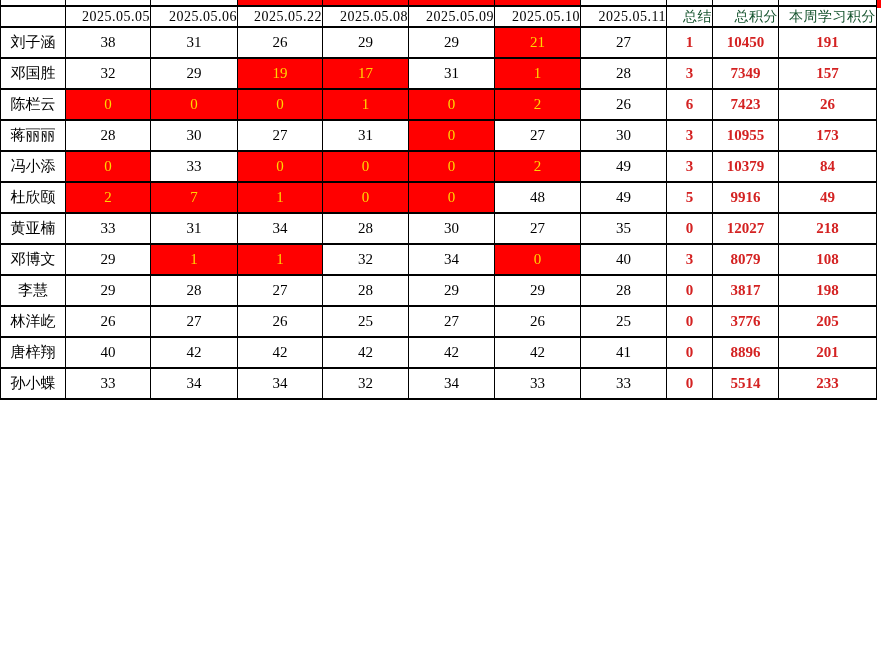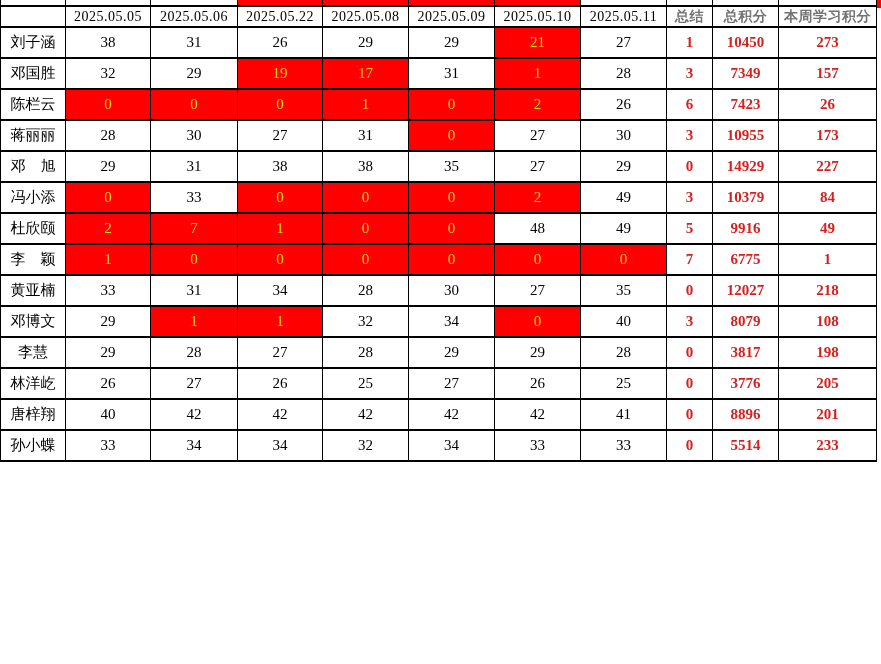--- a/index.html
+++ b/index.html
@@ -20,27 +20,27 @@
     border: 2px solid #000;
     border-left-width: 1px;
     border-right-width: 1px;
     text-align: center;
     vertical-align: middle;
     padding: 0;
     overflow: hidden;
     color: #000;
   }
   tr.sliver-row td { height: 6px; border-top: none; }
-  tr.header-row td { height: 21px; font-size: 14px; letter-spacing: 0.5px; }
+  tr.header-row td { height: 21px; font-size: 14px; letter-spacing: 0.5px; text-align: right; }
   tr.data-row td { height: 31px; font-size: 15px; }
 
   td.name-cell { font-size: 16px; white-space: pre; }
   td.redbg { background: #ff0000; color: #ffd700; }
   td.redtxt { color: #d42222; font-weight: bold; }
-  td.redhead { color: #737373; font-weight: bold; font-size: 15px; letter-spacing: 0; }
+  td.redhead { color: #14532d; font-weight: normal; font-size: 15px; letter-spacing: 0; }
 
   #right-red-fragment {
     position: absolute;
     left: 877px; top: 0;
     width: 4px; height: 8px;
     background: #ff0000;
   }
 </style>
 </head>
 <body>
@@ -91,21 +91,21 @@
           <td class="name-cell">刘子涵</td>
           <td>38</td>
           <td>31</td>
           <td>26</td>
           <td>29</td>
           <td>29</td>
           <td class="redbg">21</td>
           <td>27</td>
           <td class="redtxt">1</td>
           <td class="redtxt">10450</td>
-          <td class="redtxt">273</td>
+          <td class="redtxt">191</td>
         </tr>
         <tr class="data-row">
           <td class="name-cell">邓国胜</td>
           <td>32</td>
           <td>29</td>
           <td class="redbg">19</td>
           <td class="redbg">17</td>
           <td>31</td>
           <td class="redbg">1</td>
           <td>28</td>
@@ -131,33 +131,20 @@
           <td>28</td>
           <td>30</td>
           <td>27</td>
           <td>31</td>
           <td class="redbg">0</td>
           <td>27</td>
           <td>30</td>
           <td class="redtxt">3</td>
           <td class="redtxt">10955</td>
           <td class="redtxt">173</td>
-        </tr>
-        <tr class="data-row">
-          <td class="name-cell">邓　旭</td>
-          <td>29</td>
-          <td>31</td>
-          <td>38</td>
-          <td>38</td>
-          <td>35</td>
-          <td>27</td>
-          <td>29</td>
-          <td class="redtxt">0</td>
-          <td class="redtxt">14929</td>
-          <td class="redtxt">227</td>
         </tr>
         <tr class="data-row">
           <td class="name-cell">冯小添</td>
           <td class="redbg">0</td>
           <td>33</td>
           <td class="redbg">0</td>
           <td class="redbg">0</td>
           <td class="redbg">0</td>
           <td class="redbg">2</td>
           <td>49</td>
@@ -172,33 +159,20 @@
           <td class="redbg">1</td>
           <td class="redbg">0</td>
           <td class="redbg">0</td>
           <td>48</td>
           <td>49</td>
           <td class="redtxt">5</td>
           <td class="redtxt">9916</td>
           <td class="redtxt">49</td>
         </tr>
         <tr class="data-row">
-          <td class="name-cell">李　颖</td>
-          <td class="redbg">1</td>
-          <td class="redbg">0</td>
-          <td class="redbg">0</td>
-          <td class="redbg">0</td>
-          <td class="redbg">0</td>
-          <td class="redbg">0</td>
-          <td class="redbg">0</td>
-          <td class="redtxt">7</td>
-          <td class="redtxt">6775</td>
-          <td class="redtxt">1</td>
-        </tr>
-        <tr class="data-row">
           <td class="name-cell">黄亚楠</td>
           <td>33</td>
           <td>31</td>
           <td>34</td>
           <td>28</td>
           <td>30</td>
           <td>27</td>
           <td>35</td>
           <td class="redtxt">0</td>
           <td class="redtxt">12027</td>

